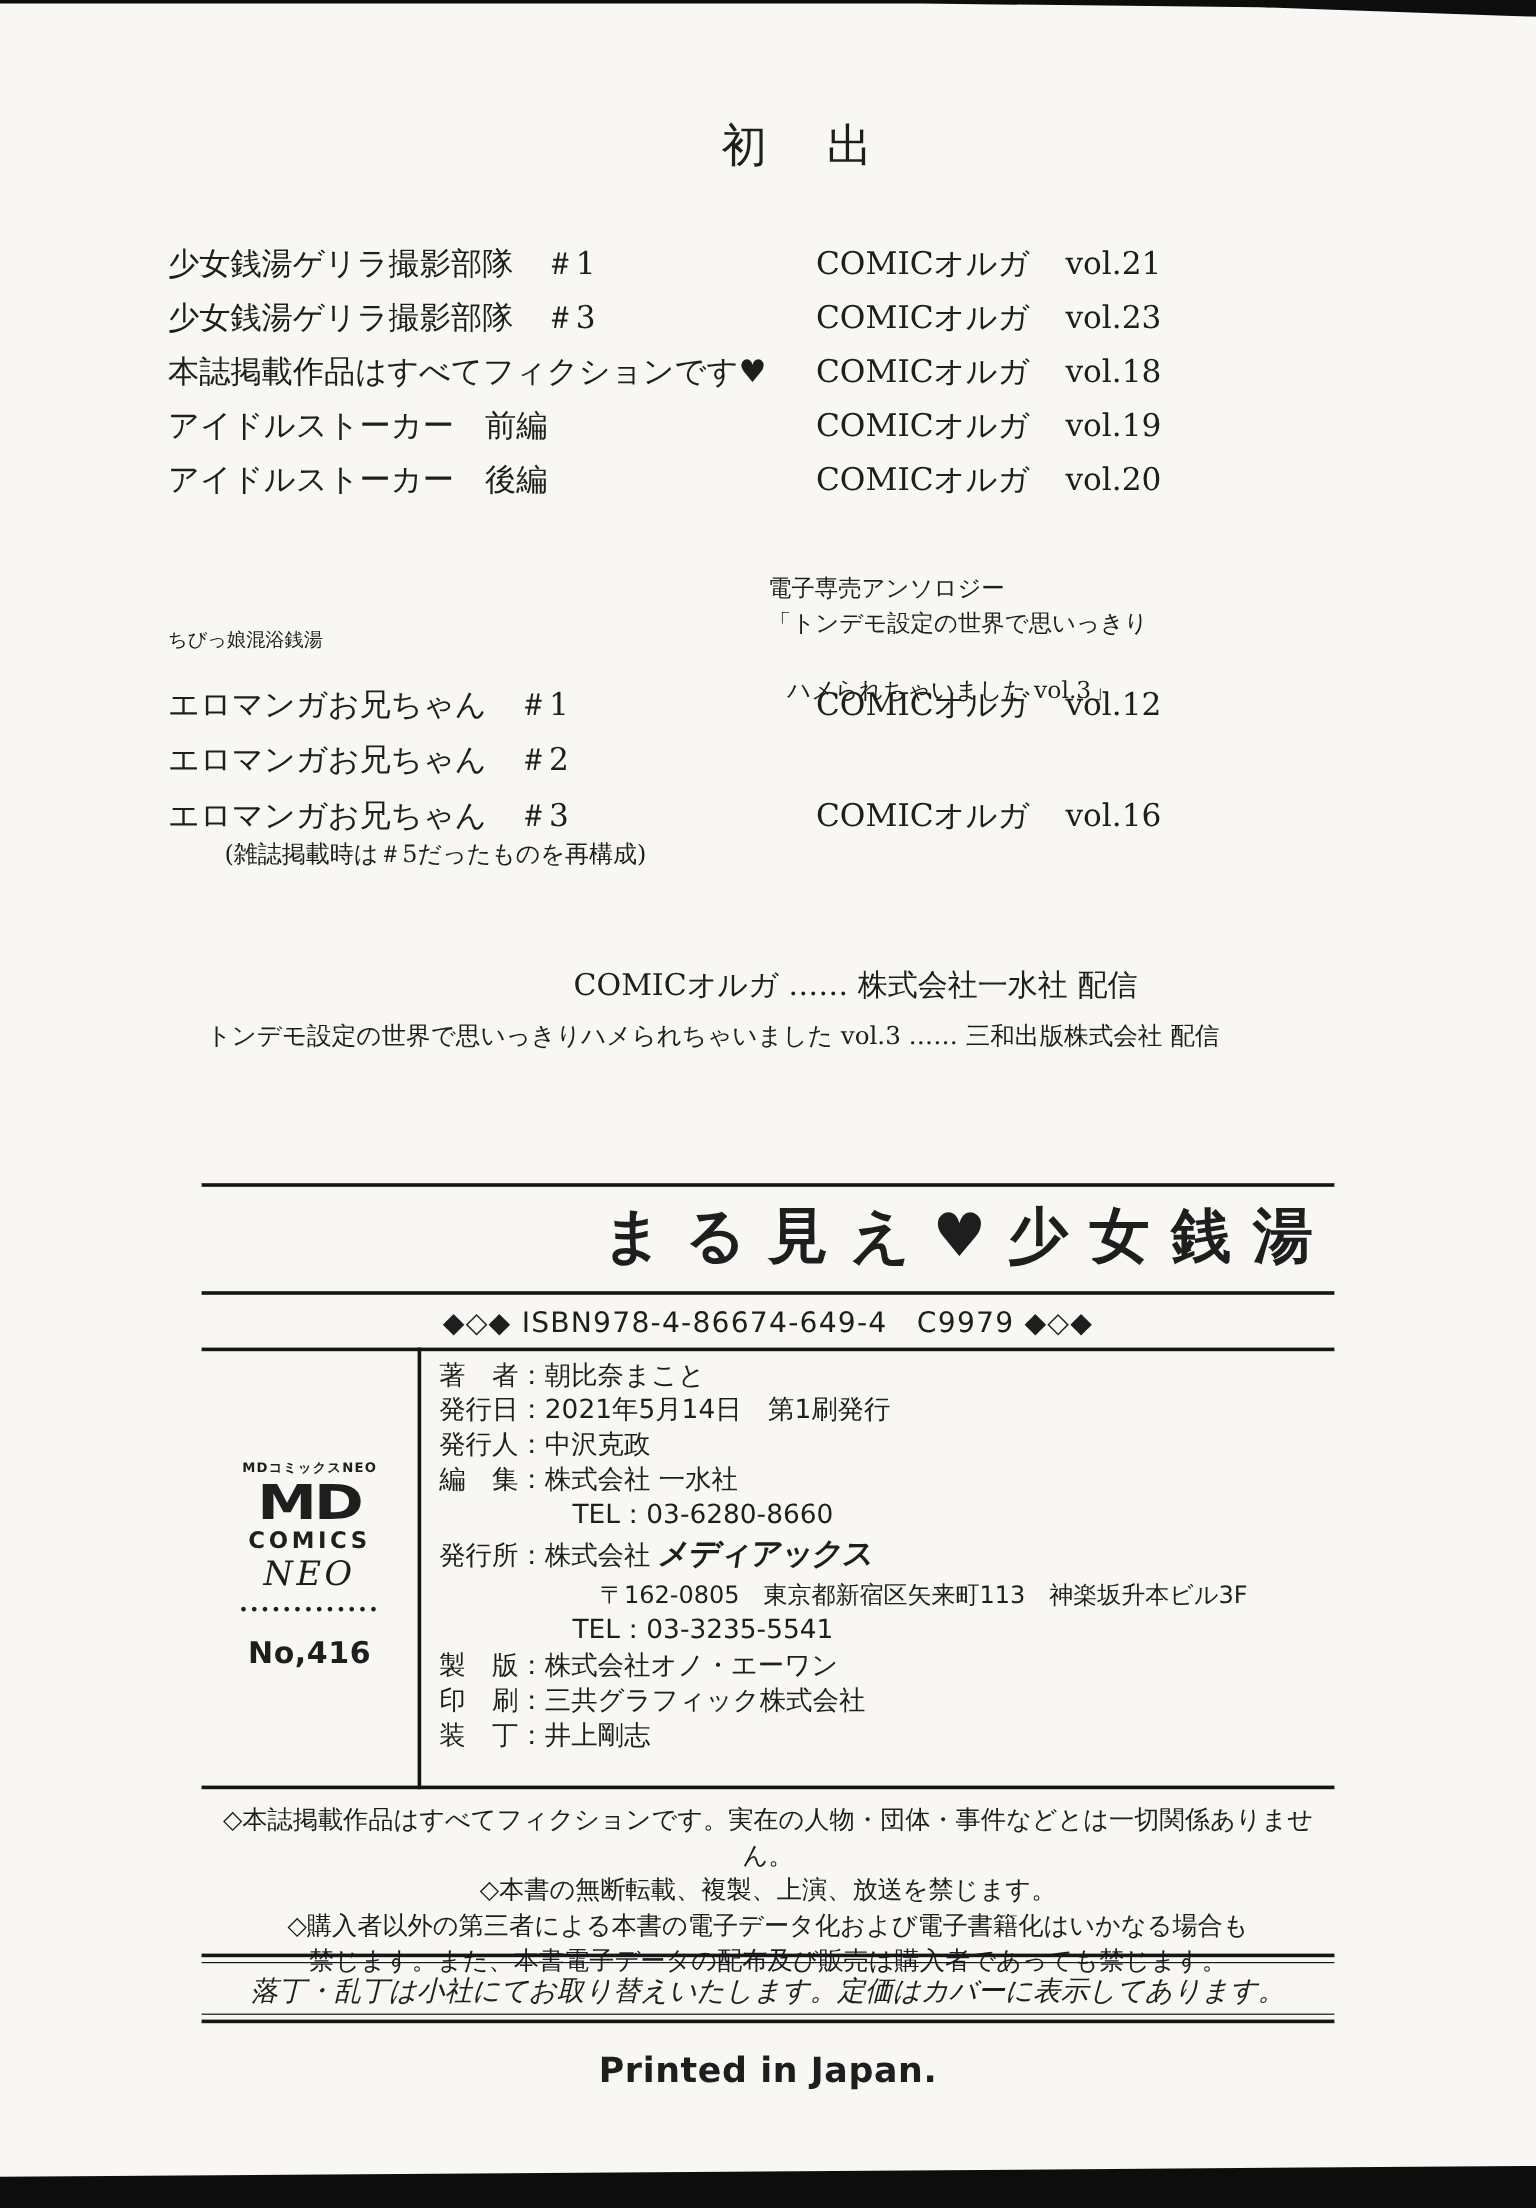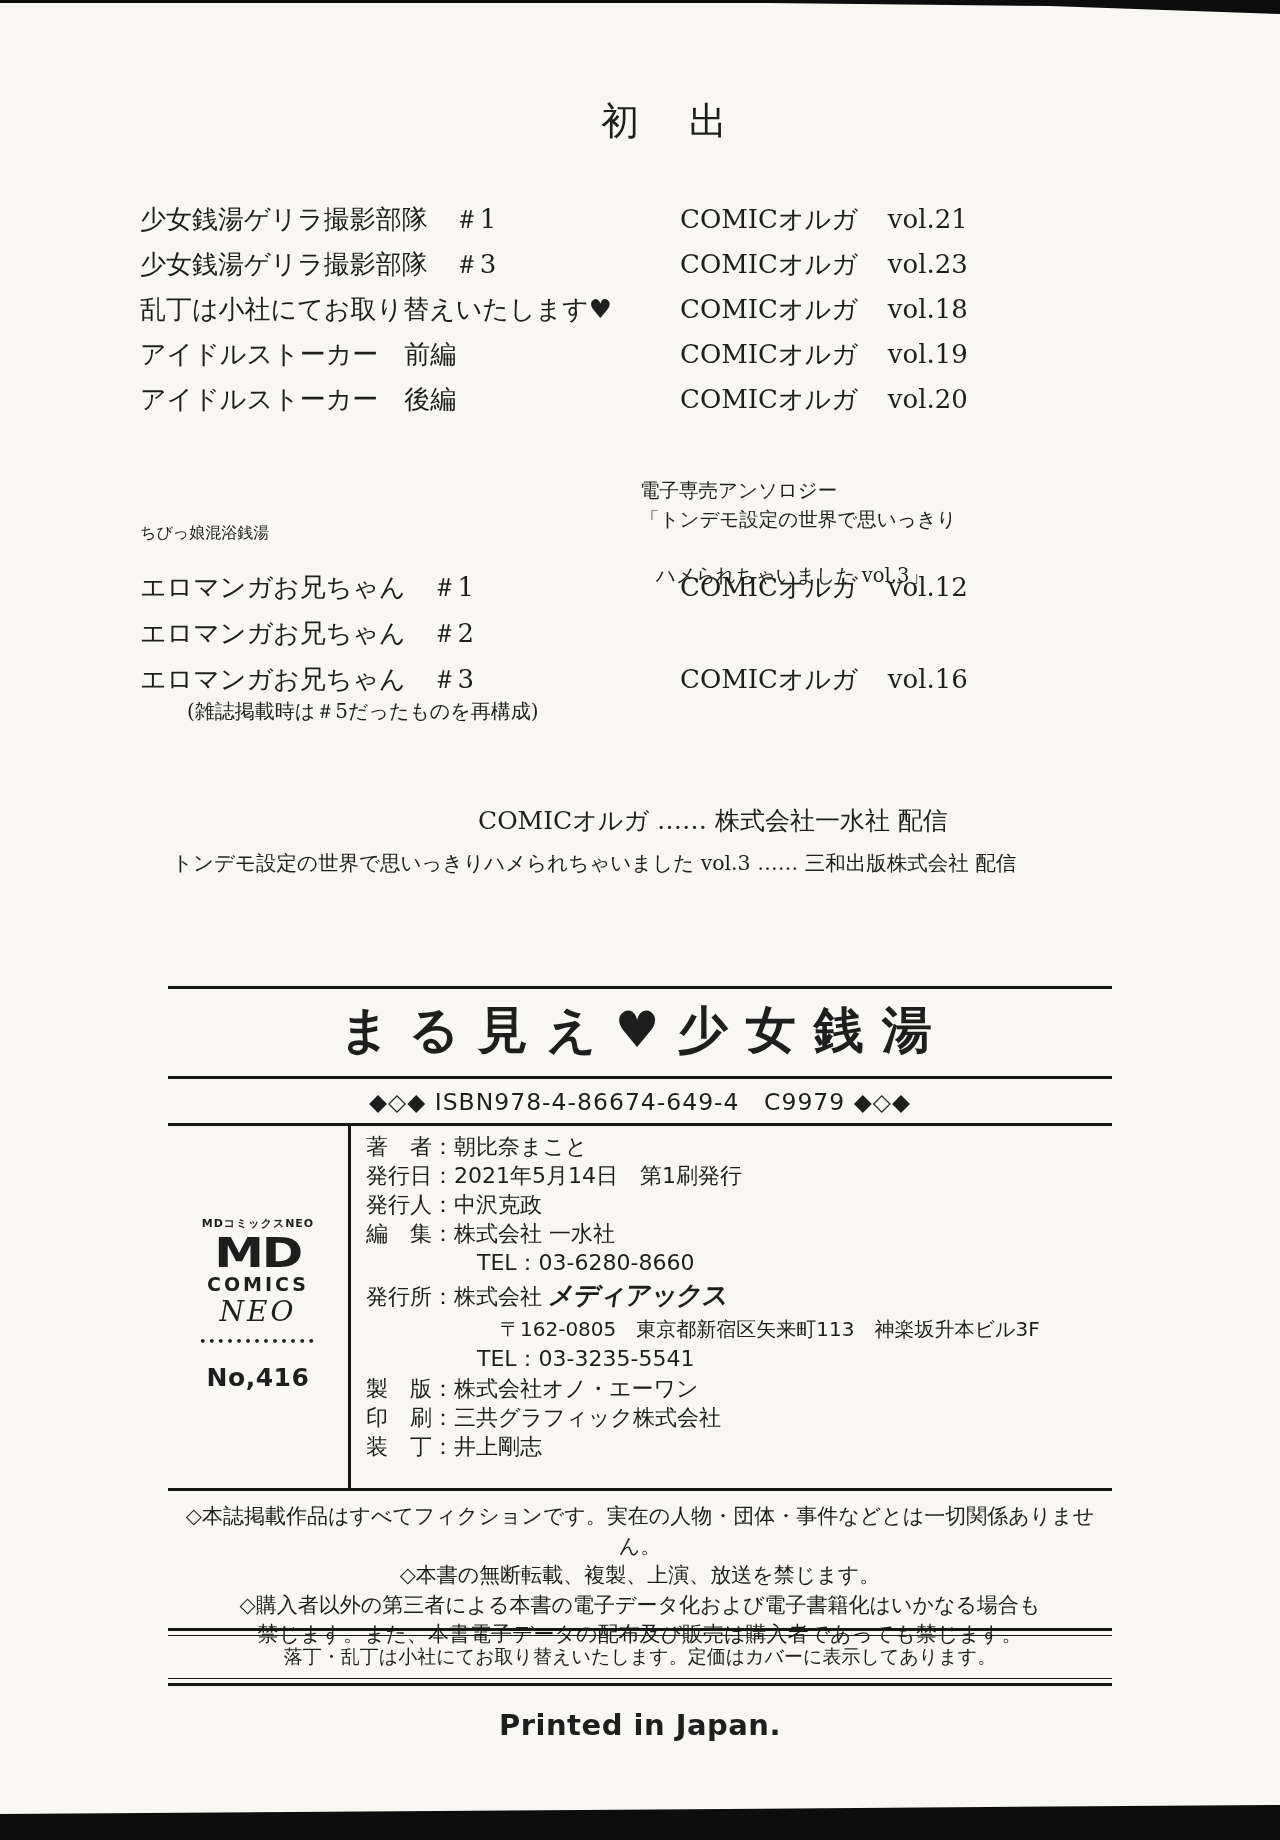--- a/index.html
+++ b/index.html
@@ -45,21 +45,21 @@
   
   .dist1{position:absolute;left:478px;top:804px;font-size:25px;}
   .dist2{position:absolute;left:172px;top:849px;font-size:20.5px;}
 
   
   .rule{position:absolute;left:168px;width:944px;height:3px;background:#161616;}
   .rule.a{top:986px;} .rule.b{top:1076px;} .rule.c{top:1123px;} .rule.d{top:1488px;}
   .vrule{position:absolute;left:348px;top:1123px;width:3px;height:368px;background:#161616;}
 
   .book-title{position:absolute;left:168px;top:1000px;width:944px;
-    text-align:center;font-size:50px;font-weight:900;letter-spacing:18px;
+    text-align:right;font-size:50px;font-weight:900;letter-spacing:18px;
     padding-left:9px;box-sizing:border-box;line-height:60px;}
   .isbn{position:absolute;left:168px;top:1086px;width:944px;text-align:center;
     font-size:23.5px;font-weight:400;letter-spacing:1px;}
 
   
   .md-logo{position:absolute;left:168px;top:1218px;width:180px;text-align:center;line-height:1;}
   .md-small{font-size:11px;font-weight:700;letter-spacing:1px;}
   .md-big{font-size:40px;font-weight:900;letter-spacing:-2px;
     transform:scaleX(1.25);display:inline-block;margin-top:4px;}
   .md-comics{font-size:19px;font-weight:800;letter-spacing:3px;margin-top:2px;}
@@ -77,21 +77,21 @@
   .pub-logo{font-weight:900;font-size:26px;display:inline-block;
     transform:skewX(-8deg);letter-spacing:-1px;}
 
   
   .disclaimers{position:absolute;left:168px;top:1502px;width:944px;
     text-align:center;font-size:21px;line-height:29.5px;}
   .drule{position:absolute;left:168px;width:944px;height:4px;box-sizing:content-box;}
   .drule.a{top:1628px;border-top:3px solid #161616;border-bottom:1px solid #161616;}
   .drule.b{top:1678px;border-top:1px solid #161616;border-bottom:3px solid #161616;}
   .replacement{position:absolute;left:168px;top:1644px;width:944px;
-    text-align:center;font-size:19px;}
+    text-align:center;font-size:23px;font-style:italic;}
 
   .footer{position:absolute;left:0;top:1708px;width:1280px;text-align:center;
     font-size:29px;font-weight:900;letter-spacing:0.5px;}
 </style>
 </head>
 <body>
 
 <div class="page">
 
   <div class="artifact top"></div>
@@ -101,21 +101,21 @@
   <div class="pub-list">
     <div class="pub-row">
       <span class="pub-title">少女銭湯ゲリラ撮影部隊　＃1</span>
       <span class="pub-src"><span>COMICオルガ</span><span class="vol">vol.21</span></span>
     </div>
     <div class="pub-row">
       <span class="pub-title">少女銭湯ゲリラ撮影部隊　＃3</span>
       <span class="pub-src"><span>COMICオルガ</span><span class="vol">vol.23</span></span>
     </div>
     <div class="pub-row">
-      <span class="pub-title">乱丁は小社にてお取り替えいたします♥</span>
+      <span class="pub-title">本誌掲載作品はすべてフィクションです♥</span>
       <span class="pub-src"><span>COMICオルガ</span><span class="vol">vol.18</span></span>
     </div>
     <div class="pub-row">
       <span class="pub-title">アイドルストーカー　前編</span>
       <span class="pub-src"><span>COMICオルガ</span><span class="vol">vol.19</span></span>
     </div>
     <div class="pub-row">
       <span class="pub-title">アイドルストーカー　後編</span>
       <span class="pub-src"><span>COMICオルガ</span><span class="vol">vol.20</span></span>
     </div>

